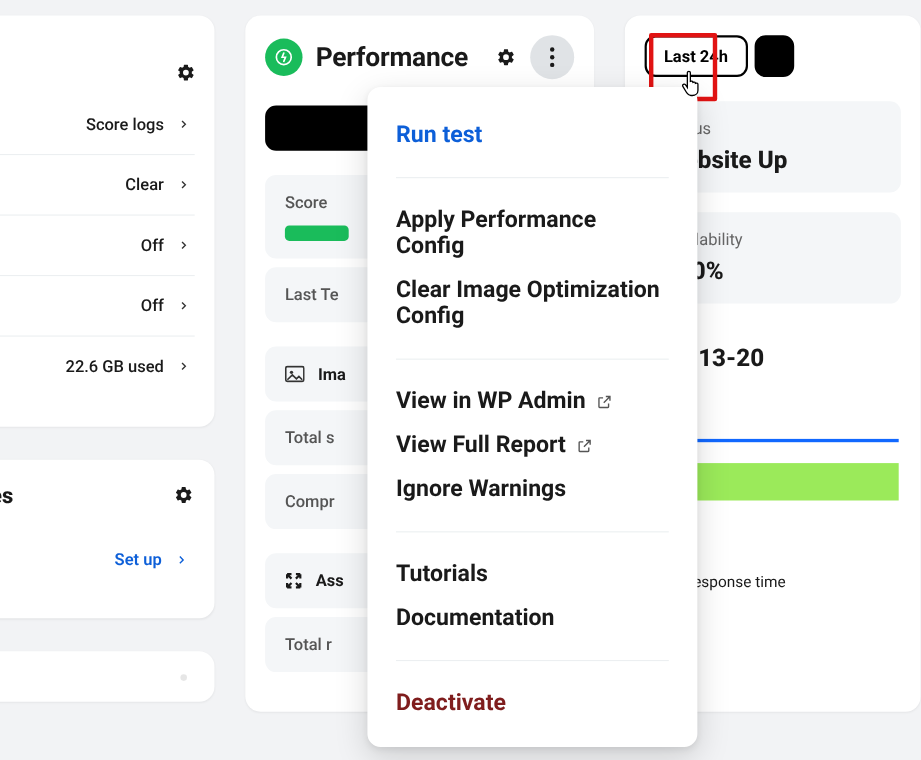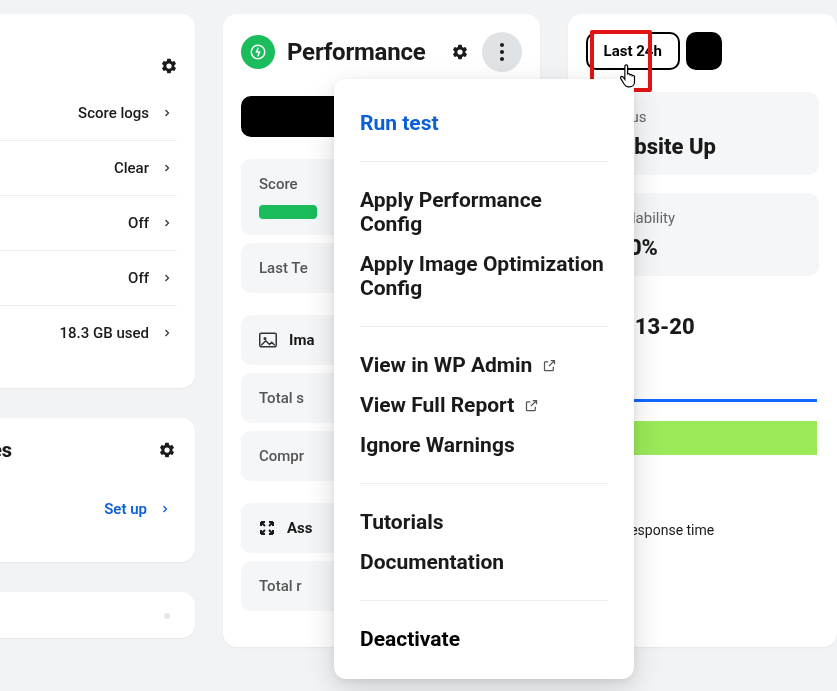--- a/index.html
+++ b/index.html
@@ -157,21 +157,21 @@
   .menu hr { border:none; border-top:1px solid #eceff1; margin: 18px 0; }
   .menu .mi {
     display:flex; align-items:center; gap:10px;
     padding: 8px 0;
     font-size: 21px;
     font-weight:700;
     color:#1a1a1a;
     cursor:pointer;
   }
   .menu .mi.primary { color:#0d5fd8; }
-  .menu .mi.danger  { color:#000000; }
+  .menu .mi.danger  { color:#7f1d1d; }
   .ext-icon { width:15px; height:15px; display:inline-flex; color:#555; }
   .ext-icon svg { width:15px; height:15px; }
 
   .root { position:relative; width:837px; height:691px; overflow:hidden; }
 
   .img-ph { width:18px; height:16px; display:inline-flex; color:#333; }
   .img-ph svg { width:18px; height:16px; }
 
   .collapse-icon { width:16px; height:16px; display:inline-flex; }
 </style>
@@ -216,21 +216,21 @@
         </div>
         <div class="row-link">
           <span>Off</span>
           <span class="chev">
               <svg viewBox="0 0 24 24">
                 <path fill="none" stroke="currentColor" stroke-width="2.5" d="M9 6l6 6-6 6"></path>
               </svg>
             </span>
         </div>
         <div class="row-link">
-          <span>18.3 GB used</span>
+          <span>22.6 GB used</span>
           <span class="chev">
               <svg viewBox="0 0 24 24">
                 <path fill="none" stroke="currentColor" stroke-width="2.5" d="M9 6l6 6-6 6"></path>
               </svg>
             </span>
         </div>
       </div>
 
       <div style="height:30px"></div>
 
@@ -387,21 +387,21 @@
 
   <div class="menu" style="left:334px; top:79px;">
     <div class="mi primary">
       <span>Run test</span>
     </div>
     <hr>
     <div class="mi">
         <span>Apply Performance Config</span>
       </div>
     <div class="mi">
-        <span>Apply Image Optimization Config</span>
+        <span>Clear Image Optimization Config</span>
       </div>
     <hr>
     <div class="mi">
       <span>View in WP Admin</span>
       <span class="ext-icon">
           <svg viewBox="0 0 24 24">
             <path d="M14 4h6v6M20 4l-9 9M18 14v5a1 1 0 0 1-1 1H5a1 1 0 0 1-1-1V7a1 1 0 0 1 1-1h5" fill="none" stroke="currentColor" stroke-width="2"></path>
           </svg>
         </span>
     </div>

